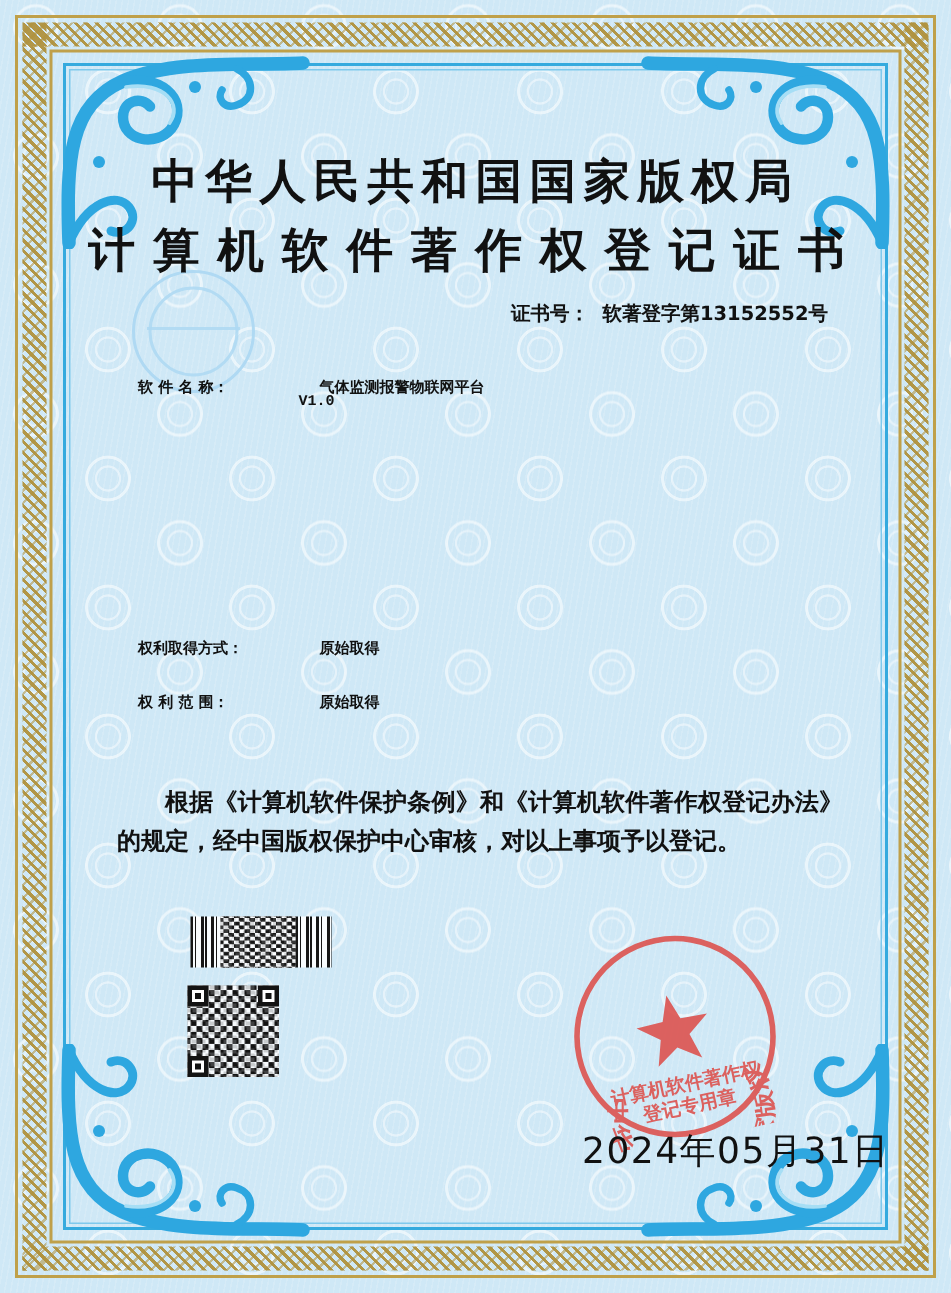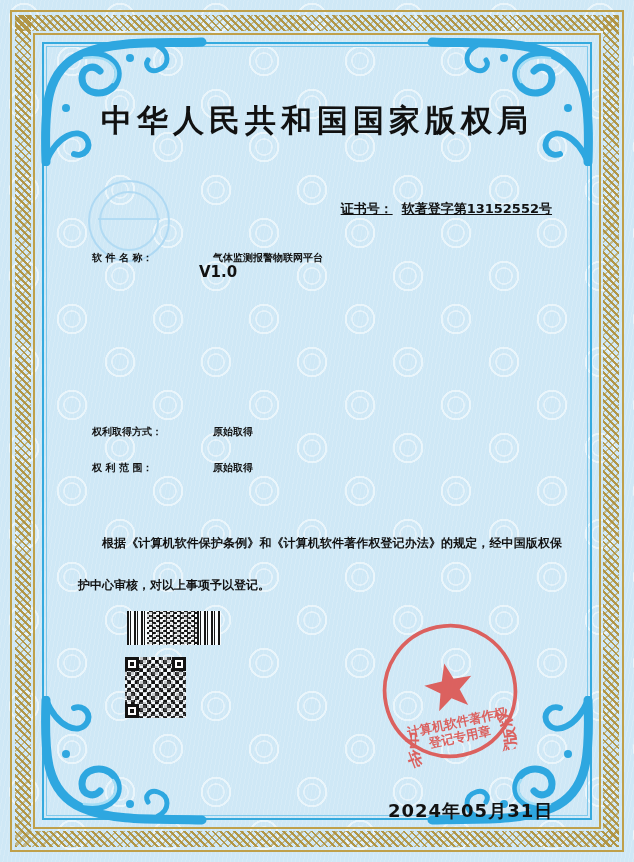--- a/index.html
+++ b/index.html
@@ -48,28 +48,28 @@
   
   .emblem{position:absolute;left:88px;top:180px;width:78px;height:78px;border-radius:50%;
     border:2px solid rgba(173,216,242,.95);}
   .emblem::after{content:"";position:absolute;inset:9px;border-radius:50%;border:2px solid rgba(173,216,242,.85);}
   .emblem::before{content:"";position:absolute;left:8px;right:8px;top:36px;height:2px;background:rgba(173,216,242,.85);}
   
   .title{position:absolute;left:0;width:100%;text-align:center;
     font-family:"DejaVu Serif","Liberation Serif",serif;font-weight:bold;font-size:31px;}
   .title1{top:100px;letter-spacing:5px;}
   .title2{top:146px;letter-spacing:12px;}
-  .certno{position:absolute;top:200px;right:82px;font-size:13px;font-weight:bold;text-decoration:underline;}
+  .certno{position:absolute;top:200px;right:82px;font-size:13px;font-weight:bold;}
   .certno .lbl{margin-right:9px;}
   .row{position:absolute;left:78px;font-size:10px;font-weight:bold;white-space:pre;}
   .row .lbl{display:inline-block;width:121px;}
-  .val2{position:absolute;left:199px;font-size:15px;font-weight:bold;}
-  .statement{position:absolute;left:78px;top:522px;width:484px;font-size:12px;font-weight:bold;
-    line-height:42px;text-indent:2em;text-align:justify;}
-  .date{position:absolute;left:388px;top:751px;font-size:18px;font-weight:bold;letter-spacing:1px;margin-top:48px;}
+  .val2{position:absolute;left:199px;font-size:10px;font-weight:bold;font-family:Liberation Mono, monospace;}
+  .statement{position:absolute;left:78px;top:522px;width:484px;font-size:16px;font-weight:bold;
+    line-height:26px;text-indent:2em;text-align:justify;}
+  .date{position:absolute;left:388px;top:751px;font-size:24px;font-weight:normal;letter-spacing:1px;}
   
   .barcode{position:absolute;left:127px;top:611px;width:94px;height:34px;
     background:repeating-linear-gradient(90deg,#161616 0 2px,rgba(255,255,255,.85) 2px 3px,#161616 3px 4px,rgba(255,255,255,.85) 4px 7px);}
   .barcode .noise{position:absolute;top:0;bottom:0;left:20px;right:24px;
     background:repeating-conic-gradient(#161616 0 25%, #fbfdff 0 50%) 0 0/5px 6px;}
   .barcode .noise::after{content:"";position:absolute;inset:0;
     background:repeating-conic-gradient(rgba(22,22,22,.85) 0 25%, rgba(251,253,255,.85) 0 50%) 2px 1px/7px 5px;}
   
   .qr{position:absolute;left:125px;top:657px;width:61px;height:61px;
     background:repeating-conic-gradient(#131313 0 25%, #f6fafd 0 50%) 0 0/6px 6px;}
@@ -128,20 +128,21 @@
     <path class="accent" d="M46 22 C 72 18 84 34 75 46" stroke-width="2.5"></path>
     <path d="M8 126 C 20 98 40 92 48 102 C 55 111 46 122 36 118" stroke-width="6"></path>
     <path d="M120 10 C 132 16 132 30 120 34 C 112 37 106 30 110 24" stroke-width="5"></path>
     <circle class="dot" cx="92" cy="22" r="4"></circle>
     <circle class="dot" cx="28" cy="72" r="4"></circle>
   </svg>
 
   <div class="emblem"></div>
 
   <div class="title title1">中华人民共和国国家版权局</div>
+  <div class="title title2">计算机软件著作权登记证书</div>
 
   <div class="certno">
     <span class="lbl">证书号：</span><span>软著登字第13152552号</span>
   </div>
 
   <div class="row" style="top:240px">
     <span class="lbl">软 件 名 称：</span><span>气体监测报警物联网平台</span>
   </div>
   <div class="val2" style="top:263px">V1.0</div>
 

